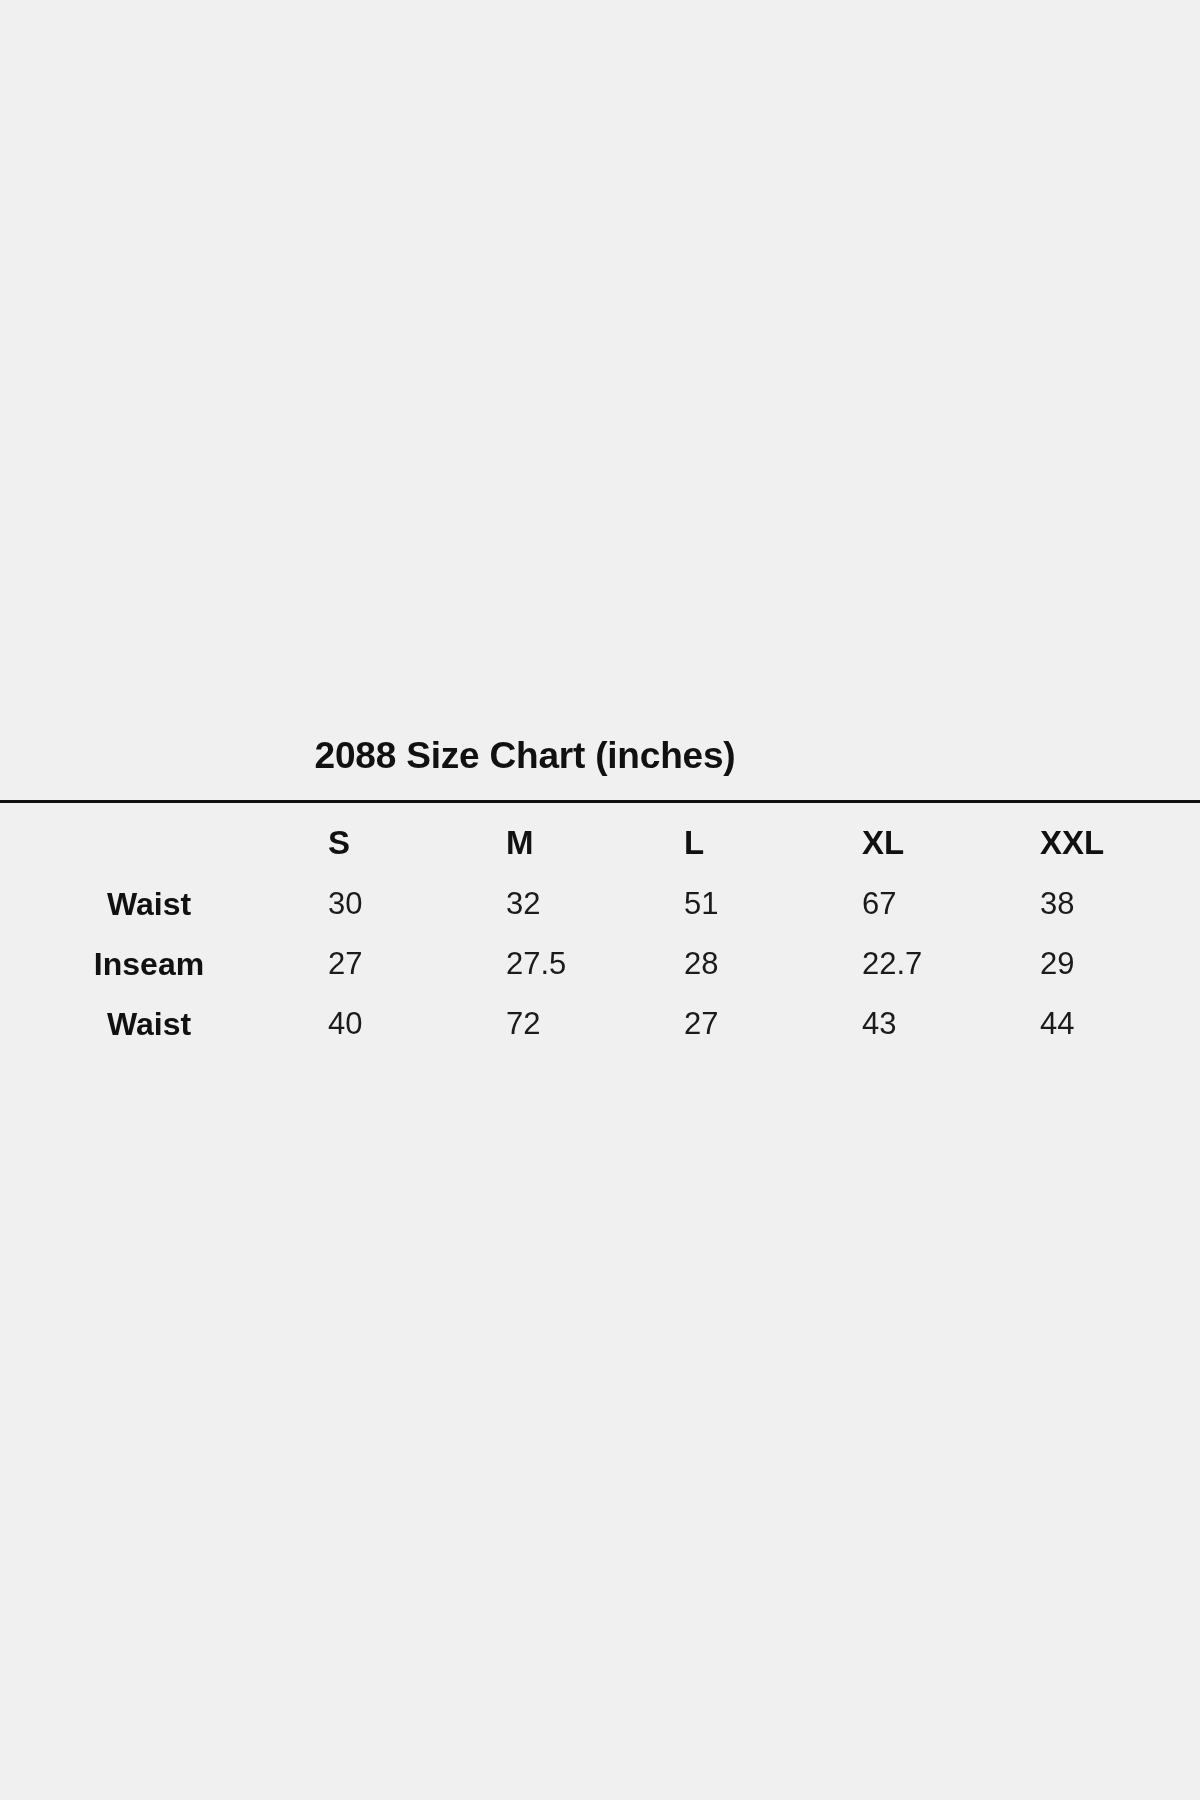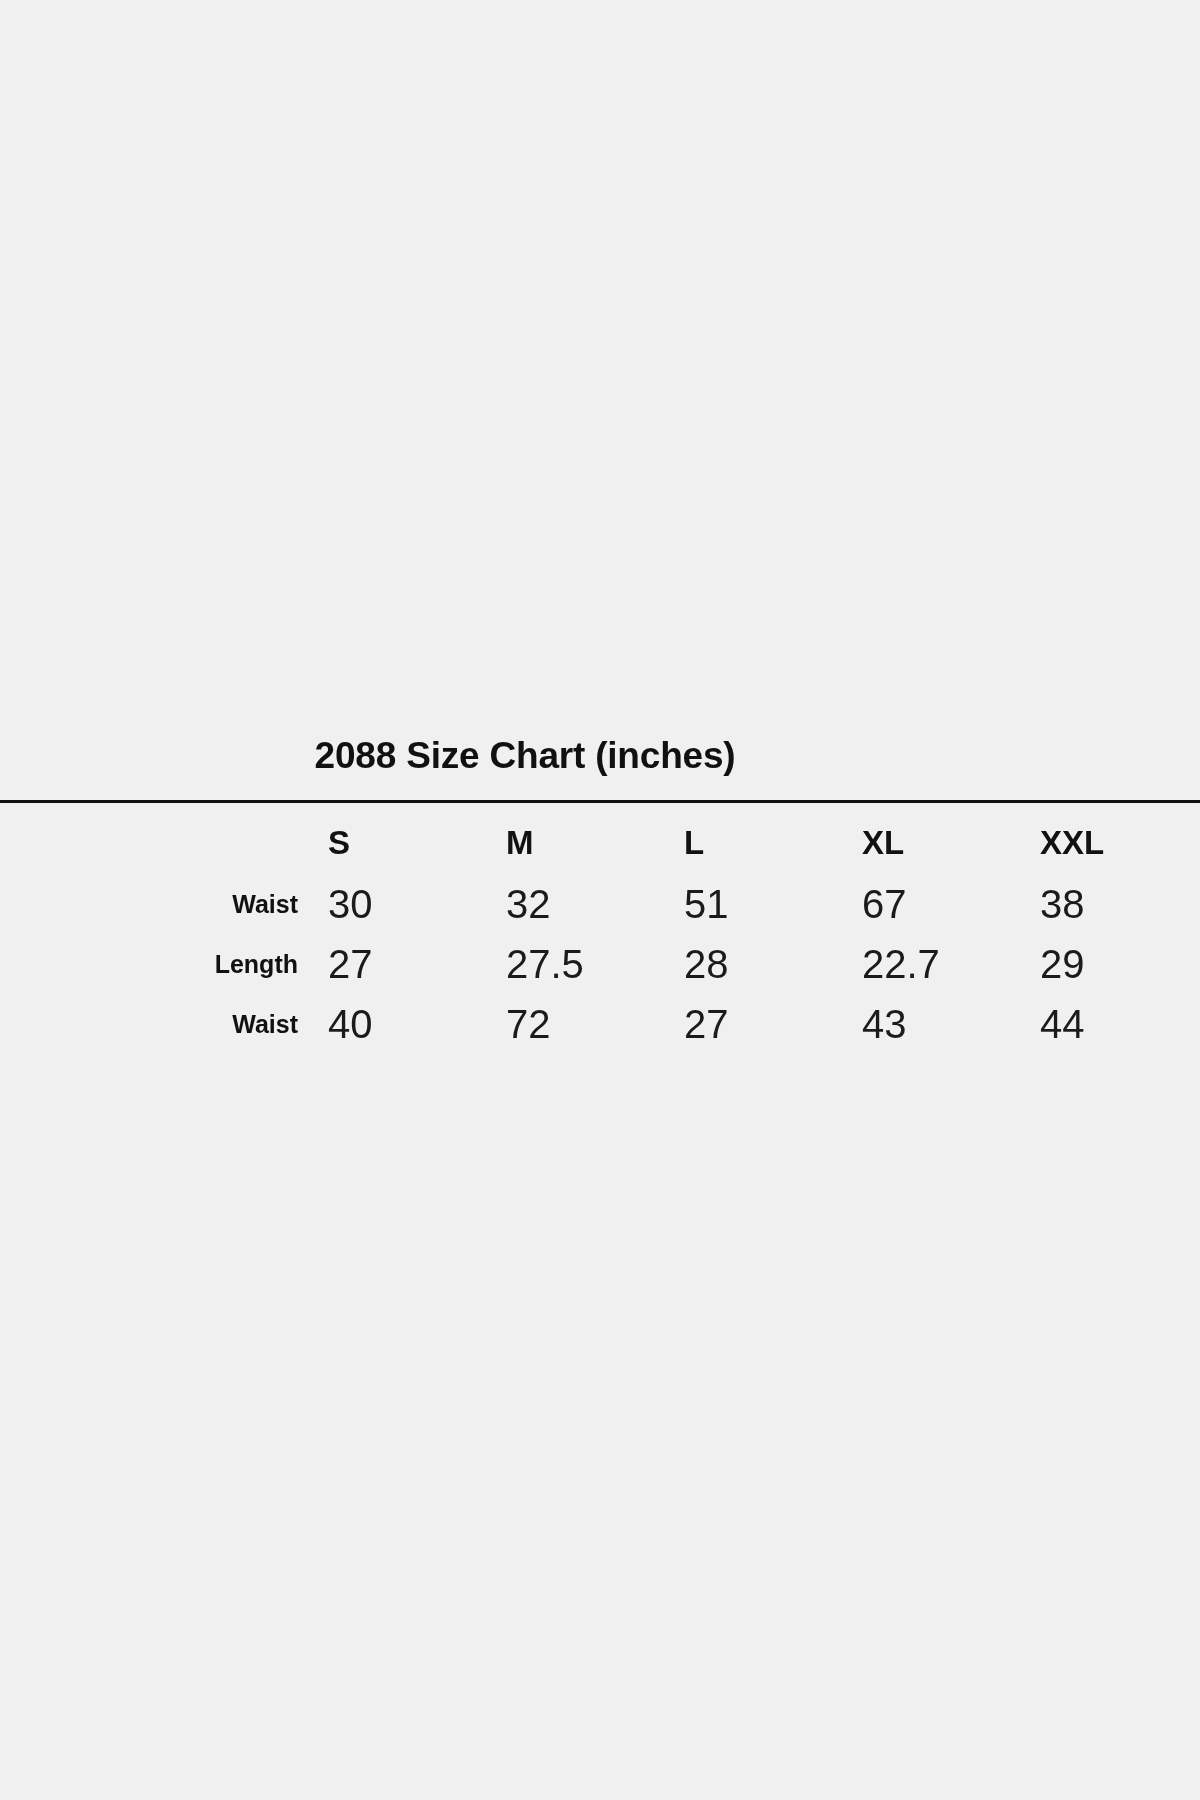--- a/index.html
+++ b/index.html
@@ -79,32 +79,32 @@
   #size-table thead th.size-head {
     text-align: left;
     padding-left: 8px;
   }
 
   #size-table tbody tr {
     height: 60px;
   }
 
   #size-table tbody th.row-label {
-    text-align: right;
+    text-align: center;
     padding-right: 22px;
-    font-size: 25px;
+    font-size: 32px;
     font-weight: bold;
     color: #111111;
     white-space: nowrap;
   }
 
   #size-table tbody td.value {
     text-align: left;
     padding-left: 8px;
-    font-size: 40px;
+    font-size: 31px;
     font-weight: normal;
     color: #1b1b1b;
   }
 </style>
 </head>
 <body>
 
 <div id="chart-wrap">
 
   <div id="chart-title">2088 Size Chart (inches)</div>
@@ -133,21 +133,21 @@
     <tbody>
       <tr>
         <th class="row-label">Waist</th>
         <td class="value">30</td>
         <td class="value">32</td>
         <td class="value">51</td>
         <td class="value">67</td>
         <td class="value">38</td>
       </tr>
       <tr>
-        <th class="row-label">Length</th>
+        <th class="row-label">Inseam</th>
         <td class="value">27</td>
         <td class="value">27.5</td>
         <td class="value">28</td>
         <td class="value">22.7</td>
         <td class="value">29</td>
       </tr>
       <tr>
         <th class="row-label">Waist</th>
         <td class="value">40</td>
         <td class="value">72</td>

